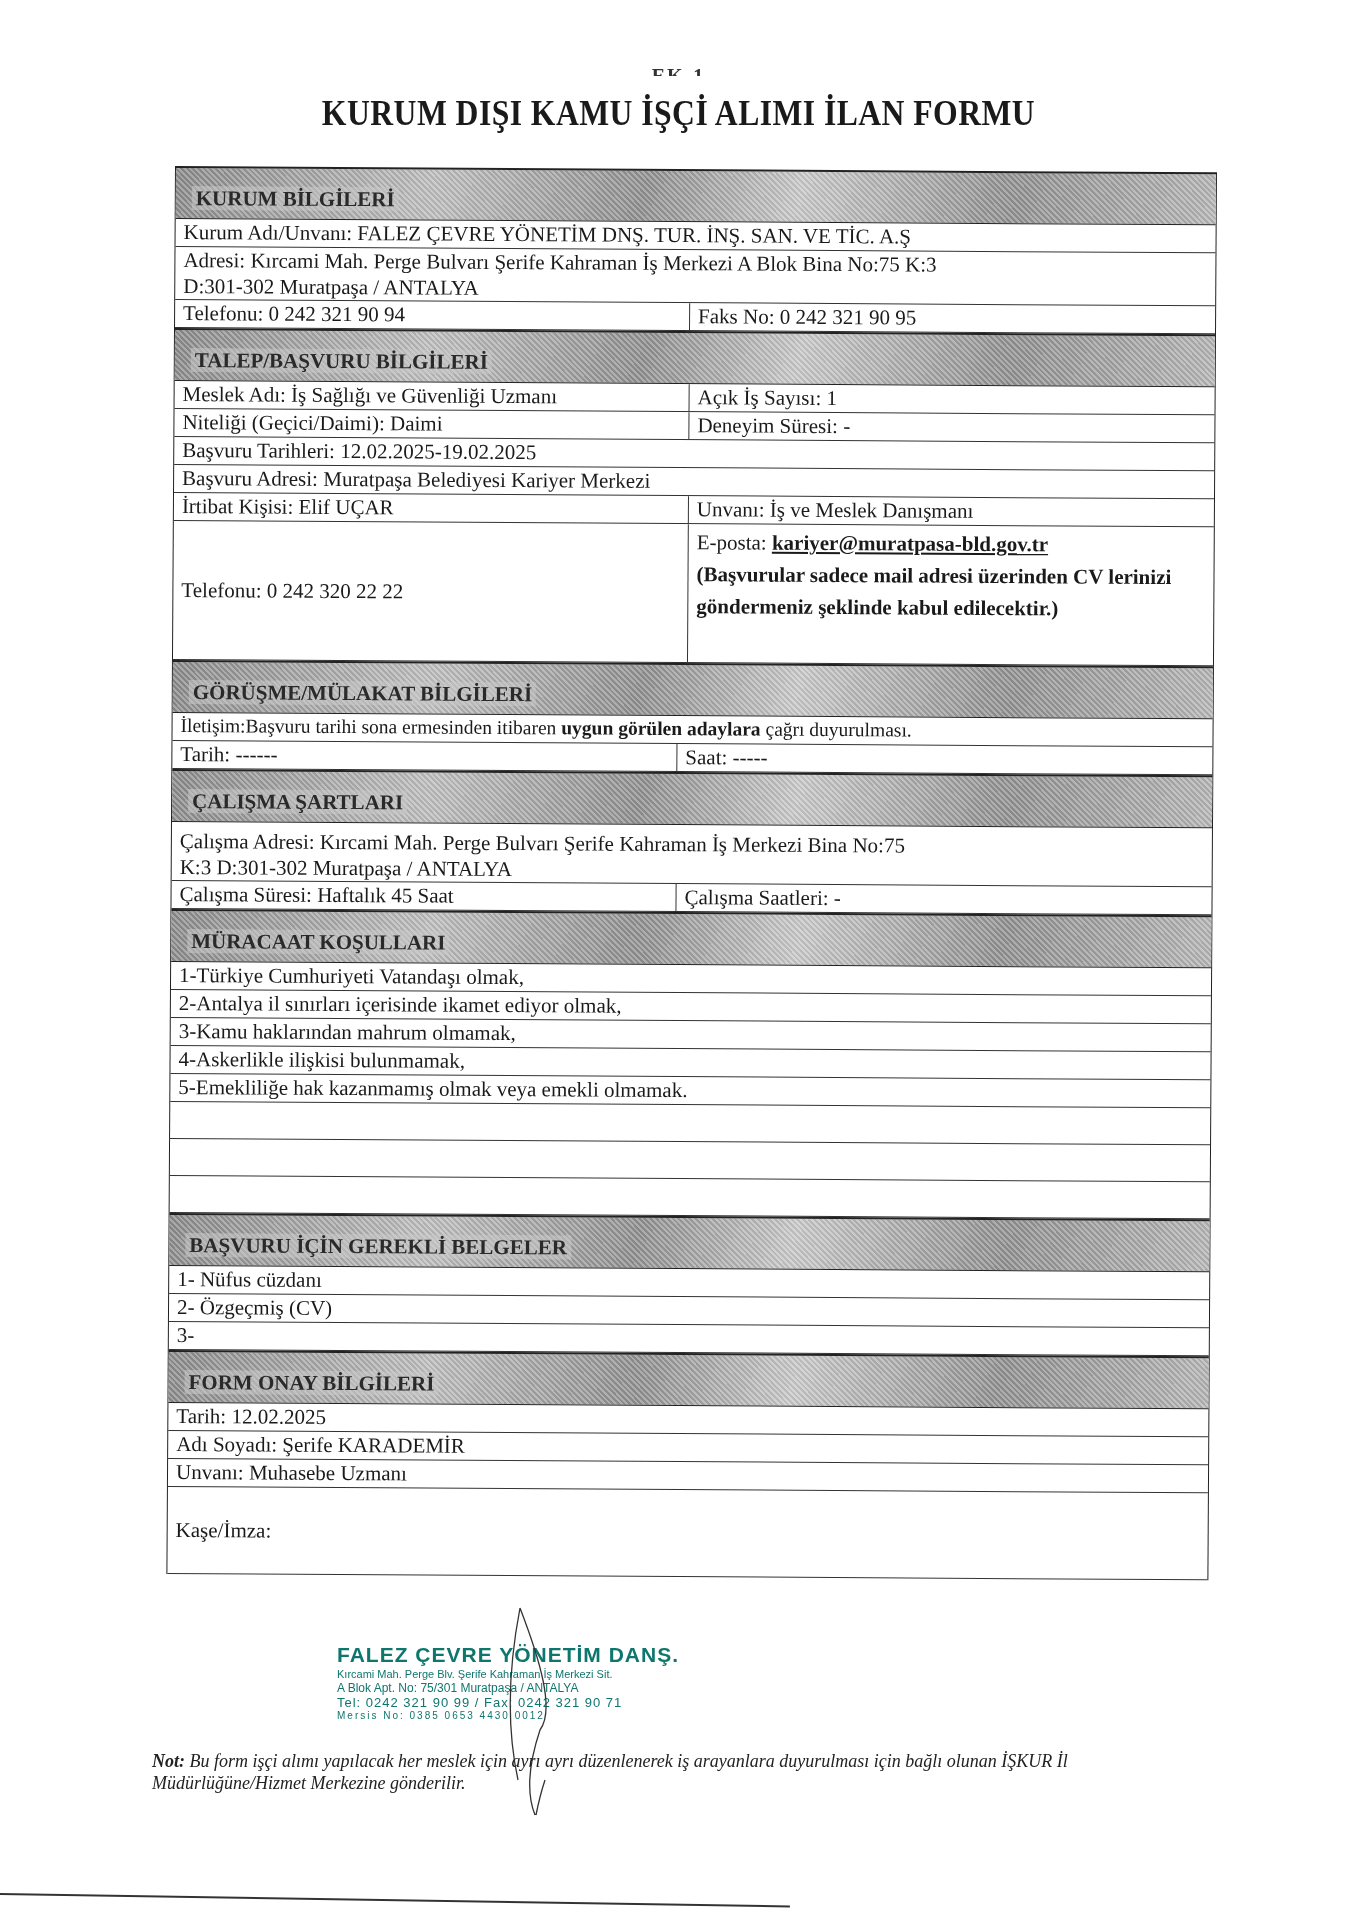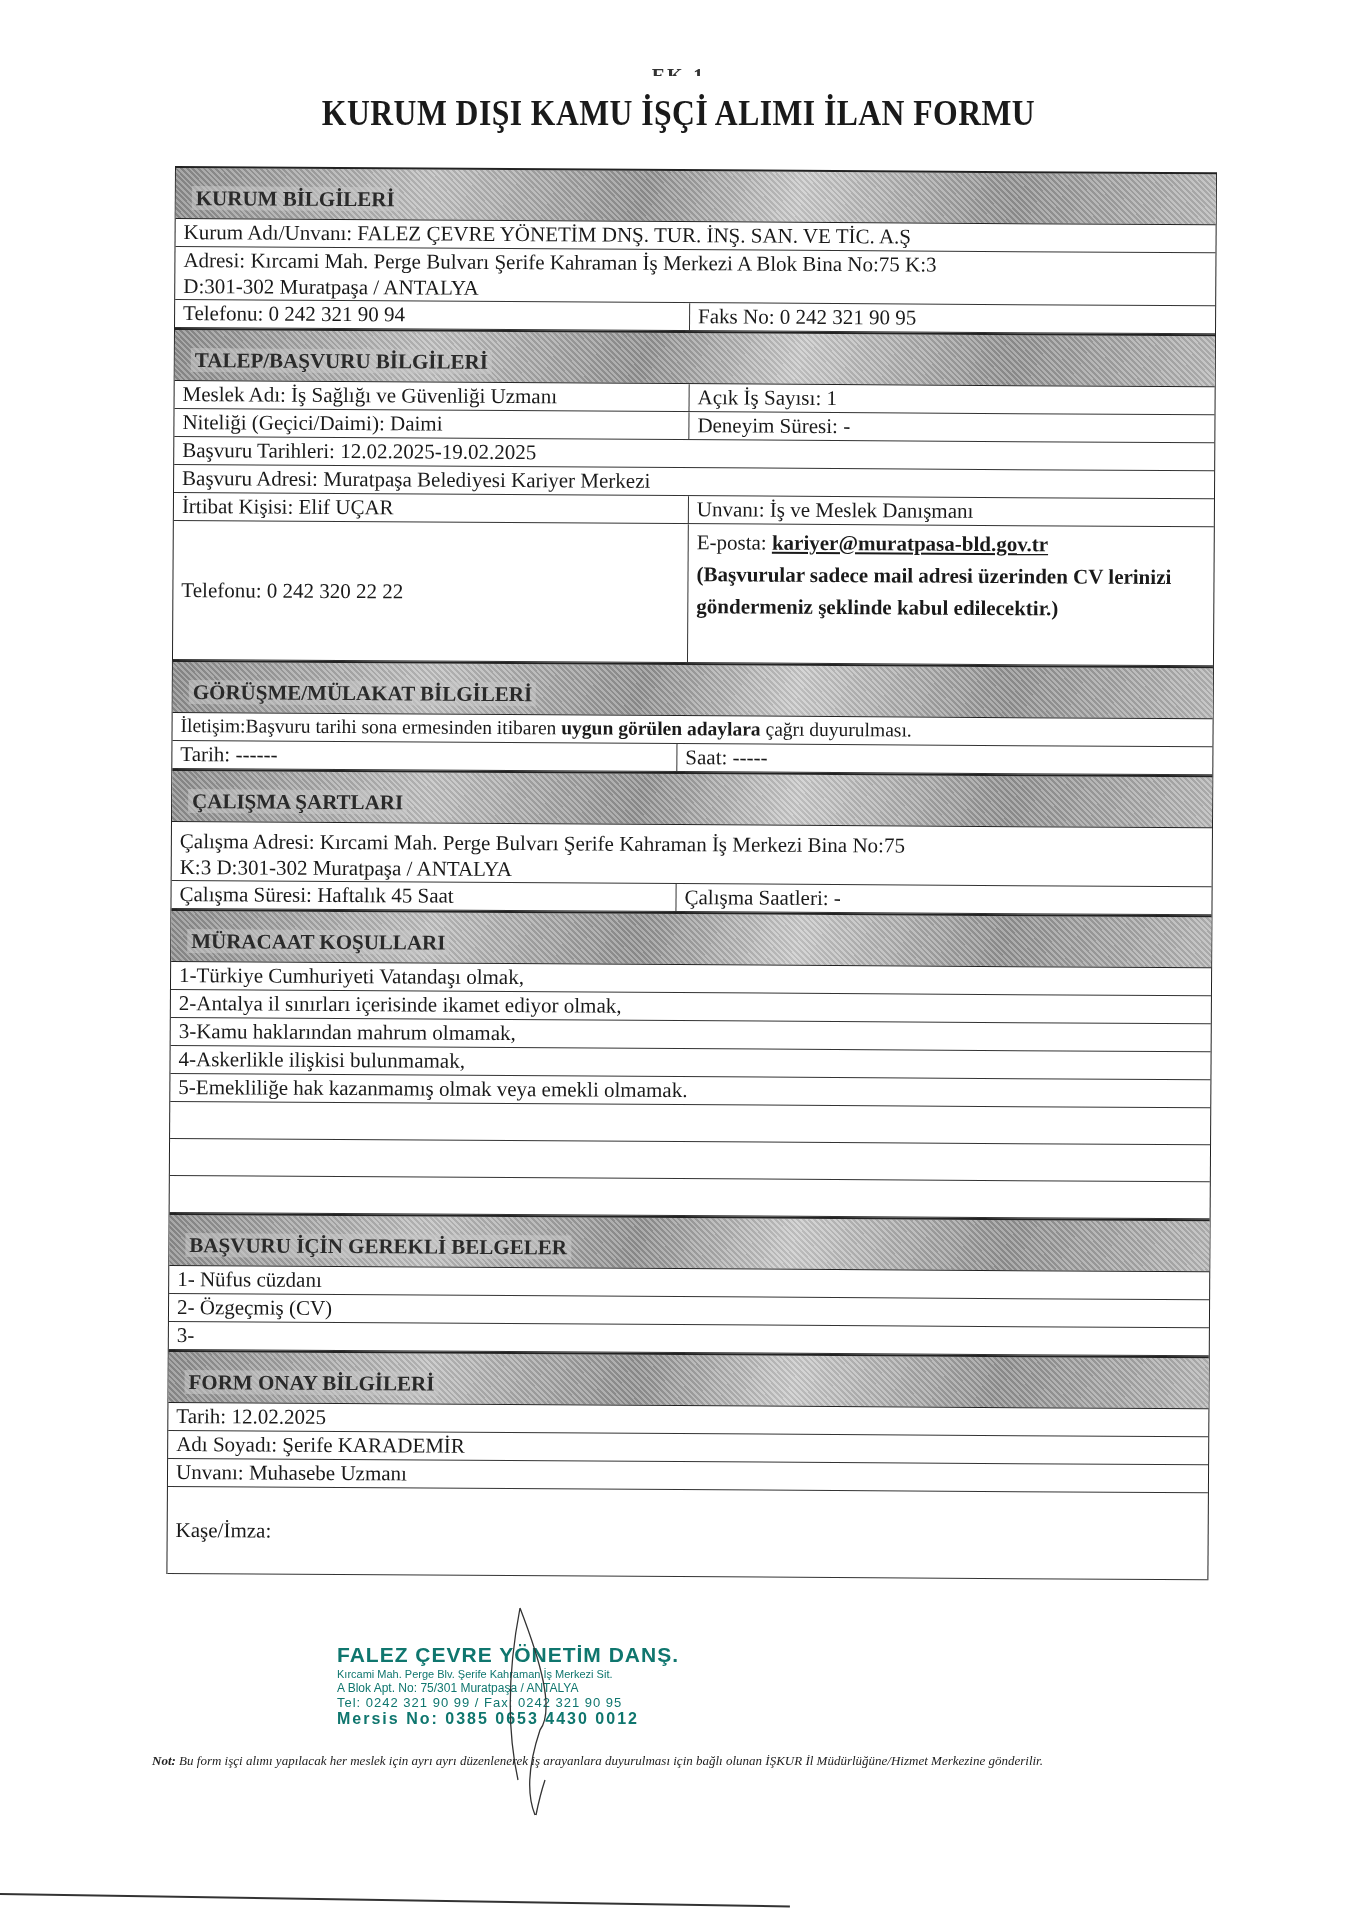--- a/index.html
+++ b/index.html
@@ -46,27 +46,27 @@
   .stamp {
     position: absolute; left: 337px; top: 1644px; width: 380px;
     font-family: "Liberation Sans", "DejaVu Sans", sans-serif; color: #0f766e;
     line-height: 1;
   }
   .stamp .s1 { font-size: 21px; font-weight: bold; letter-spacing: 1px; }
   .stamp .s2 { font-size: 21px; font-weight: bold; letter-spacing: 6px; margin-top: 2px; }
   .stamp .s3 { font-size: 11px; margin-top: 4px; }
   .stamp .s4 { font-size: 12px; margin-top: 2px; }
   .stamp .s5 { font-size: 13px; margin-top: 2px; letter-spacing: 1px; }
-  .stamp .s6 { font-size: 16px; margin-top: 2px; letter-spacing: 2px; font-weight: bold; }
+  .stamp .s6 { font-size: 10px; margin-top: 2px; letter-spacing: 2px; }
   .signature {
     position: absolute; left: 500px; top: 1600px; width: 80px; height: 220px;
   }
   .note {
     position: absolute; left: 152px; top: 1750px; width: 1060px;
-    font-size: 13px; font-style: italic; line-height: 22px; color: #222;
+    font-size: 18px; font-style: italic; line-height: 22px; color: #222;
   }
   .note b { font-style: italic; }
   .bottom-line {
     position: absolute; left: 0; top: 1893px; width: 790px; height: 2px;
     background: #333; transform: rotate(0.9deg); transform-origin: left center;
   }
 </style>
 </head>
 <body>
 
@@ -189,21 +189,21 @@
     </div>
   <div class="row" style="min-height:86px;align-items:center;">
     <div class="cell">Kaşe/İmza:</div>
   </div>
 </div>
 
 <div class="stamp">
   <div class="s1">FALEZ ÇEVRE YÖNETİM DANŞ.</div>
   <div class="s3">Kırcami Mah. Perge Blv. Şerife Kahraman İş Merkezi Sit.</div>
   <div class="s4">A Blok Apt. No: 75/301 Muratpaşa / ANTALYA</div>
-  <div class="s5">Tel: 0242 321 90 99 / Fax: 0242 321 90 95</div>
+  <div class="s5">Tel: 0242 321 90 99 / Fax: 0242 321 90 71</div>
   <div class="s6">Mersis No: 0385 0653 4430 0012</div>
 </div>
 
 <svg class="signature" viewBox="0 0 80 220">
   <path d="M20 8 C 10 60, 5 120, 18 180 M20 8 C 40 60, 55 110, 40 130 C 30 160, 25 190, 35 215 M45 180 C 40 195, 38 205, 36 215" fill="none" stroke="#333" stroke-width="1.3"></path>
 </svg>
 
 <div class="note">
   <b>Not:</b><span> Bu form işçi alımı yapılacak her meslek için ayrı ayrı düzenlenerek iş arayanlara duyurulması için bağlı olunan İŞKUR İl Müdürlüğüne/Hizmet Merkezine gönderilir.</span>
 </div>

